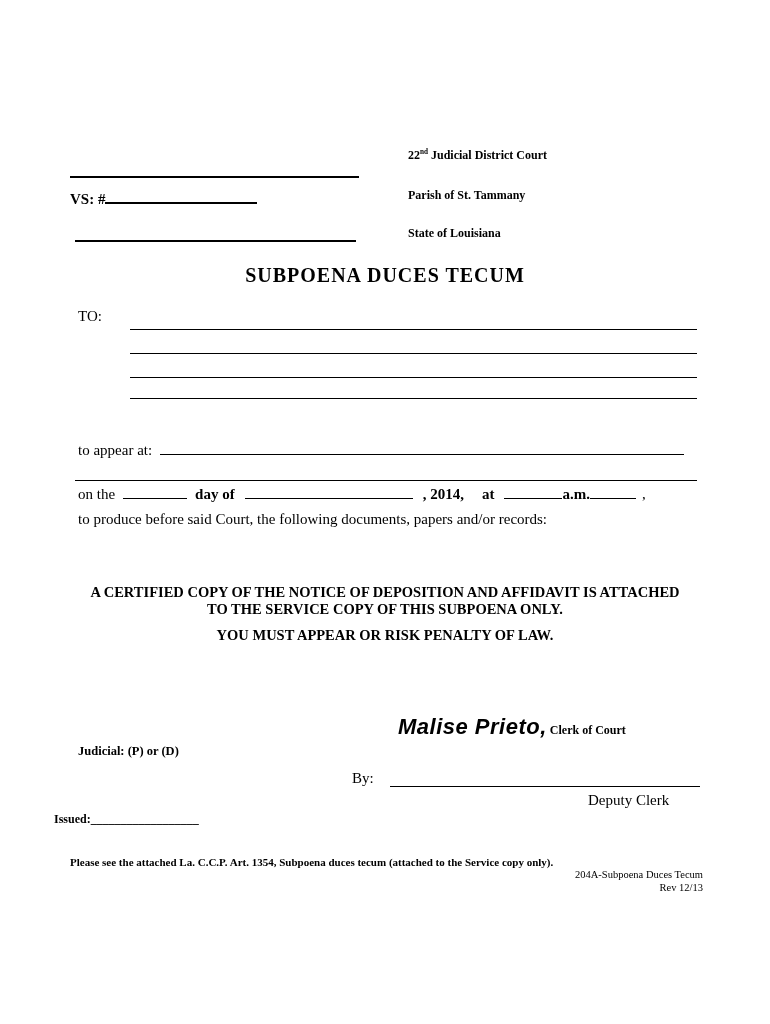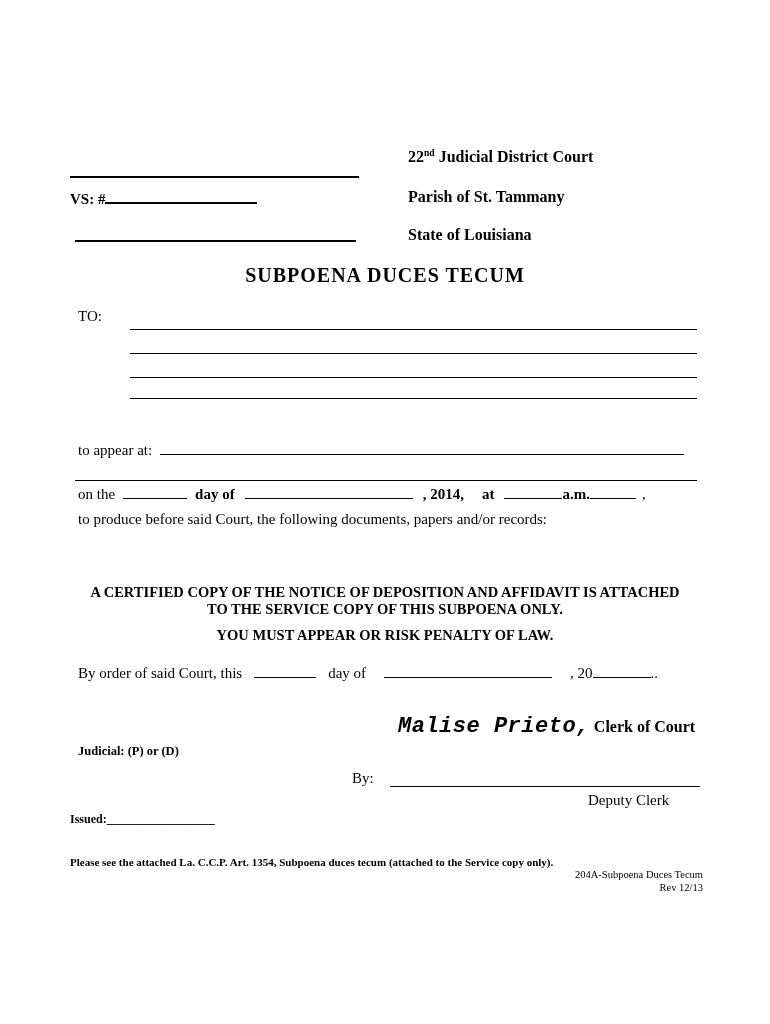--- a/index.html
+++ b/index.html
@@ -18,25 +18,25 @@
   .fill { border-bottom: 2px solid #000; }
   .thin { border-bottom: 1.5px solid #000; }
   .ifill {
     display: inline-block;
     border-bottom: 1.5px solid #000;
     height: 13px;
     vertical-align: baseline;
   }
   .sup { font-size: 0.6em; vertical-align: super; line-height: 0; }
   .txt15 { font-size: 15px; }
-  .txt16 { font-size: 16px; }
+  .txt16 { font-size: 12px; }
   .nowrap { white-space: nowrap; }
   .center { width: 770px; text-align: center; left: 0; }
   .script {
-    font-family: Liberation Mono, monospace;
+    font-family: Liberation Sans, sans-serif;
     font-style: italic;
     font-weight: bold;
     font-size: 22px;
     letter-spacing: 0.5px;
   }
 </style>
 </head>
 <body>
 
 <div class="page">
@@ -73,33 +73,30 @@
     <span>on the</span><span class="ifill" style="width:64px; margin:0 8px;"></span><span class="b">day of</span><span class="ifill" style="width:168px; margin:0 10px;"></span><span class="b">, 2014,</span><span class="b" style="margin-left:18px;">at</span><span class="ifill" style="width:58px; margin-left:10px;"></span><span class="b">a.m.</span><span class="ifill" style="width:46px;"></span><span style="margin-left:6px;">,</span>
   </div>
 
   <div class="abs txt15 nowrap" style="left:78px; top:511px;">to produce before said Court, the following documents, papers and/or records:</div>
 
   <div class="abs center b" style="top:584px; font-size:14.5px;">A CERTIFIED COPY OF THE NOTICE OF DEPOSITION AND AFFIDAVIT IS ATTACHED</div>
   <div class="abs center b" style="top:601px; font-size:14.5px;">TO THE SERVICE COPY OF THIS SUBPOENA ONLY.</div>
 
   <div class="abs center b" style="top:627px; font-size:14.5px;">YOU MUST APPEAR OR RISK PENALTY OF LAW.</div>
 
-  <div class="abs txt15 nowrap" style="left:78px; top:664px;">
-    <span>By order of said Court, this</span><span class="ifill" style="width:62px; margin:0 12px;"></span><span>day of</span><span class="ifill" style="width:168px; margin:0 18px;"></span><span>, 20</span><span class="ifill" style="width:58px;"></span><span>..</span>
-  </div>
 
   <div class="abs nowrap" style="left:398px; top:714px;">
     <span class="script">Malise Prieto,</span><span class="b txt16"> Clerk of Court</span>
   </div>
 
   <div class="abs b nowrap" style="left:78px; top:744px; font-size:12.5px;">Judicial: (P) or (D)</div>
 
   <div class="abs txt15" style="left:352px; top:770px;">By:</div>
   <div class="abs thin" style="left:390px; top:770px; width:310px; height:16px;"></div>
   <div class="abs txt15 nowrap" style="left:588px; top:792px;">Deputy Clerk</div>
 
-  <div class="abs b nowrap" style="left:70px; top:812px; font-size:12px;">Issued:__________________</div>
+  <div class="abs b nowrap" style="left:54px; top:812px; font-size:12px;">Issued:__________________</div>
 
   <div class="abs b nowrap" style="left:70px; top:856px; font-size:11px;">Please see the attached La. C.C.P. Art. 1354, Subpoena duces tecum (attached to the Service copy only).</div>
   <div class="abs nowrap" style="right:67px; top:869px; font-size:10.5px; text-align:left;">204A-Subpoena Duces Tecum</div>
   <div class="abs nowrap" style="right:67px; top:882px; font-size:10.5px; text-align:right;">Rev 12/13</div>
 
 </div>
 
 </body></html>

